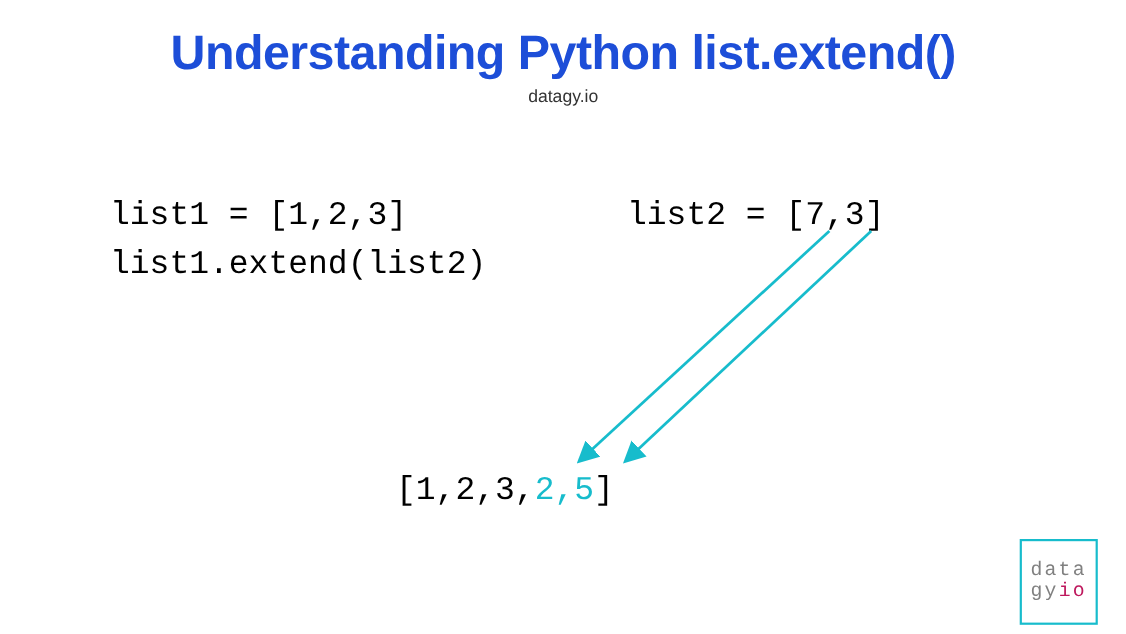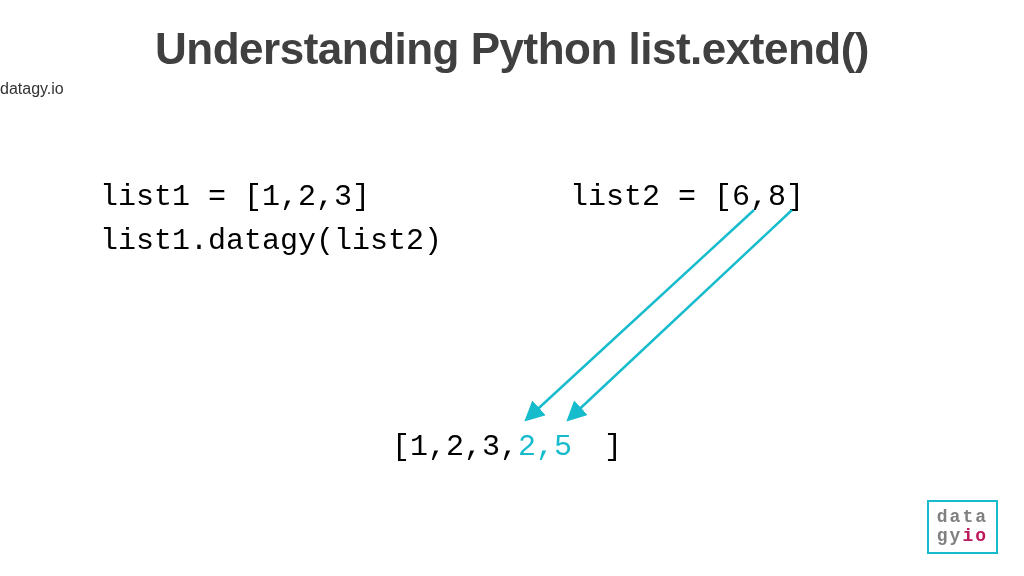--- a/index.html
+++ b/index.html
@@ -12,26 +12,26 @@
       height: 576px;
       background: #ffffff;
       font-family: Arial, Helvetica, sans-serif;
       position: relative;
       overflow: hidden;
     }
     .title {
       text-align: center;
       font-size: 44px;
       font-weight: 900;
-      color: #404040;
+      color: #1d4ed8;
       margin-top: 24px;
       letter-spacing: -0.5px;
     }
     .subtitle {
-      text-align: left;
+      text-align: center;
       font-size: 16px;
       color: #333333;
       margin-top: 6px;
     }
     .code-area {
       font-family: 'Courier New', Courier, monospace;
       font-size: 30px;
       color: #000000;
       position: absolute;
       text-align: right;
@@ -51,59 +51,58 @@
     .result-area {
       font-family: 'Courier New', Courier, monospace;
       font-size: 30px;
       position: absolute;
       top: 430px;
       left: 360px;
       white-space: nowrap;
     }
     .result-black {
       color: #000000;
-      margin-left: 32px;
     }
     .result-teal {
       color: #17bccc;
     }
     .arrow-svg {
       position: absolute;
       top: 200px;
       left: 430px;
       width: 400px;
       height: 250px;
       pointer-events: none;
     }
     .logo-box {
       position: absolute;
-      bottom: 22px;
+      bottom: 8px;
       right: 26px;
       border: 2px solid #17bccc;
-      padding: 6px 8px;
+      padding: 18px 8px;
       font-family: 'Courier New', Courier, monospace;
       font-size: 18px;
       line-height: 1.05;
       color: #808080;
-      font-weight: bold;
+      font-weight: normal;
       letter-spacing: 2px;
     }
     .logo-box .io {
       color: #be185d;
     }
   </style>
 </head>
 <body>
 
 <h1 class="title">Understanding Python list.extend()</h1>
 <div class="subtitle">datagy.io</div>
 
 <div class="code-area code-line-1">list1 = [1,2,3]</div>
-<div class="code-area code-line-2">list2 = [6,8]</div>
-<div class="code-area code-line-3">list1.datagy(list2)</div>
+<div class="code-area code-line-2">list2 = [7,3]</div>
+<div class="code-area code-line-3">list1.extend(list2)</div>
 
 <svg class="arrow-svg" viewBox="0 0 400 250">
   <defs>
     <marker id="arrowhead" markerWidth="8" markerHeight="8" refX="6" refY="4" orient="auto">
       <polygon points="0 0, 8 4, 0 8" fill="#17bccc"></polygon>
     </marker>
   </defs>
   <line x1="324" y1="10" x2="98" y2="218" stroke="#17bccc" stroke-width="2.5" marker-end="url(#arrowhead)"></line>
   <line x1="362" y1="10" x2="140" y2="218" stroke="#17bccc" stroke-width="2.5" marker-end="url(#arrowhead)"></line>
 </svg>

